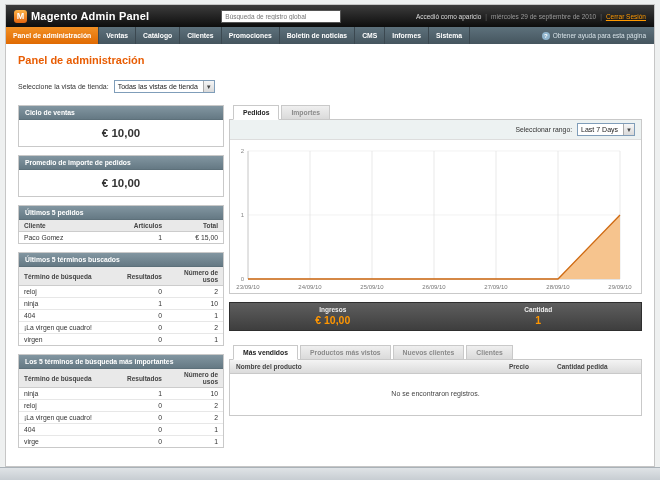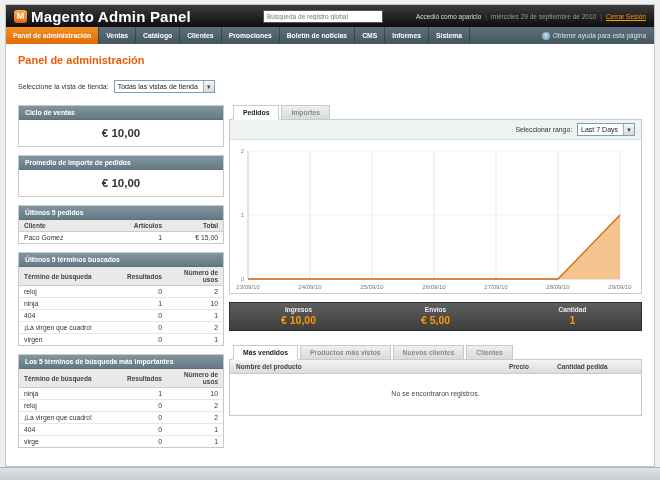--- a/index.html
+++ b/index.html
@@ -5,21 +5,21 @@
   * { margin:0; padding:0; box-sizing:border-box; }
   html,body { width:660px; height:480px; }
   body { background:#eef0f0; font-family:"Liberation Sans","DejaVu Sans",sans-serif; position:relative; overflow:hidden; }
 
   .window { position:absolute; top:4px; left:5px; right:5px; bottom:13px; background:#fff; border:1px solid #c6c6c6; overflow:hidden; }
 
   
   .topbar { height:22px; background:linear-gradient(#3c3c3c,#0d0d0d); display:flex; align-items:center; padding:0 8px; }
   .brand { display:flex; align-items:center; gap:4px; }
   .logo { width:13px; height:13px; border-radius:3px; background:linear-gradient(#ffb347,#e4650f); color:#fff; font-weight:bold; font-size:9px; display:flex; align-items:center; justify-content:center; }
-  .brand-text { color:#fff; font-size:15px; font-weight:bold; letter-spacing:.2px; }
+  .brand-text { color:#fff; font-size:11px; font-weight:bold; letter-spacing:.2px; }
   .global-search { margin-left:72px; width:120px; height:13px; border:1px solid #555; font-size:6.5px; padding:0 3px; color:#666; background:#fff; }
   .session { margin-left:auto; display:flex; align-items:center; gap:4px; font-size:6.5px; color:#9a9a9a; }
   .session .user { color:#ddd; }
   .session .sep { color:#666; }
   .logout { color:#ff9900; text-decoration:underline; cursor:pointer; }
 
   
   .mainnav { height:17px; background:linear-gradient(#5d717c,#45555e); display:flex; align-items:stretch; }
   .nav-item { display:flex; align-items:center; padding:0 7px; color:#fff; font-size:6.8px; font-weight:bold; border-right:1px solid #3b4850; cursor:pointer; white-space:nowrap; }
   .nav-item.active { background:linear-gradient(#f29024,#e06a02); }
@@ -281,24 +281,20 @@
               </svg>
           </div>
         </div>
 
         <div class="totals">
           <div class="total">
             <span class="t-label">Ingresos</span>
             <span class="t-value">€ 10,00</span>
           </div>
           <div class="total">
-            <span class="t-label">Envíos</span>
-            <span class="t-value">€ 5,00</span>
-          </div>
-          <div class="total">
             <span class="t-label">Cantidad</span>
             <span class="t-value">1</span>
           </div>
         </div>
 
         <div class="grid-tabs">
           <span class="dtab active">Más vendidos</span>
           <span class="dtab">Productos más vistos</span>
           <span class="dtab">Nuevos clientes</span>
           <span class="dtab">Clientes</span>

